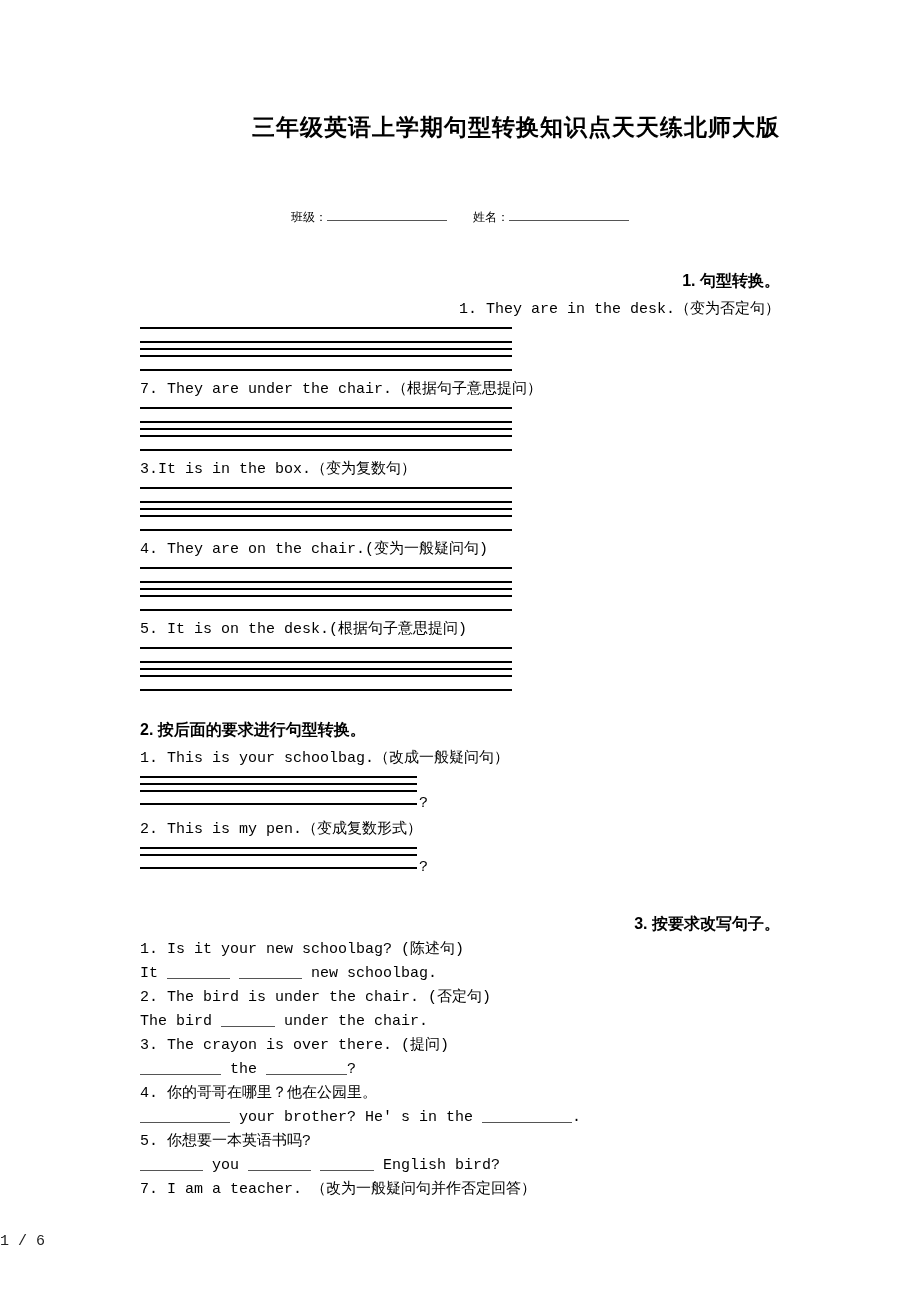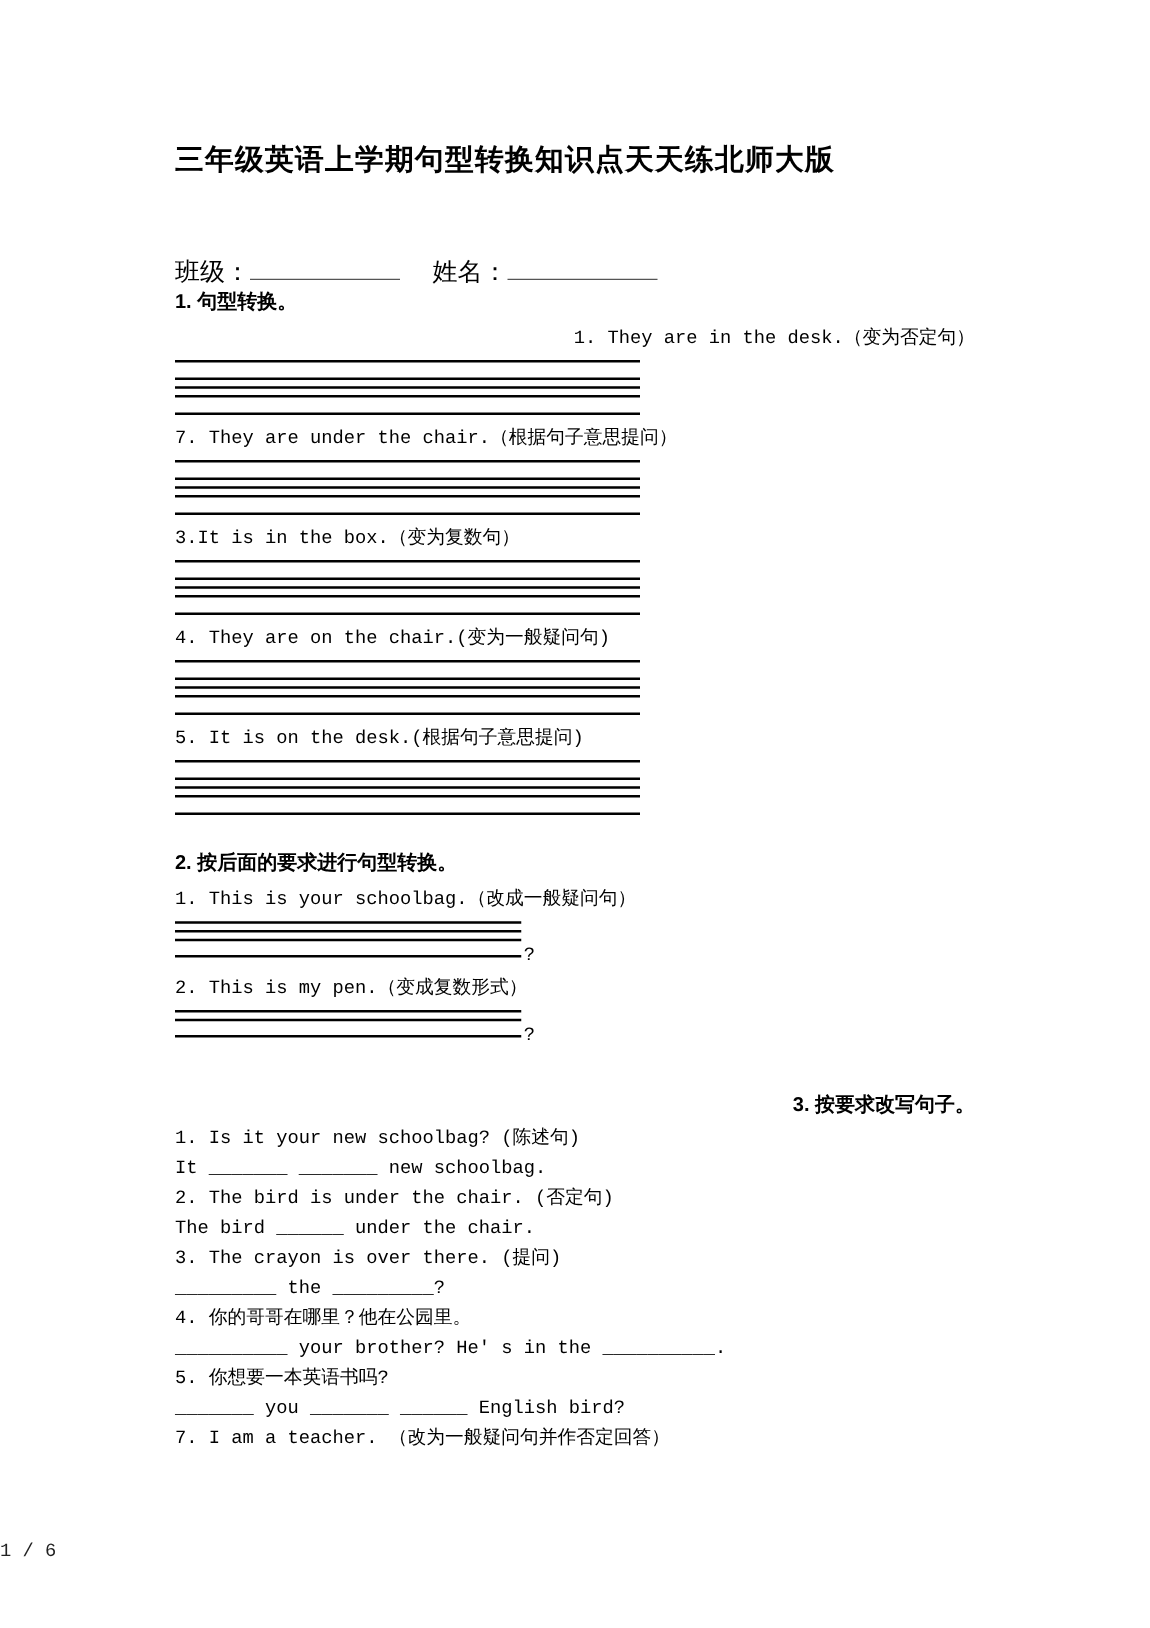--- a/index.html
+++ b/index.html
@@ -11,48 +11,49 @@
     background: #ffffff;
     box-sizing: border-box;
     padding: 112px 140px 0 140px;
     color: #000000;
     font-family: "Liberation Mono", "DejaVu Sans Mono", monospace;
     font-size: 15px;
     overflow: hidden;
   }
   .title {
     margin: 0;
-    text-align: left;
+    text-align: right;
     font-family: "Liberation Sans", "DejaVu Sans", sans-serif;
     font-weight: bold;
     font-size: 23px;
     line-height: 30px;
     letter-spacing: 1px;
   }
   .id-row {
     margin-top: 62px;
-    font-size: 20px;
+    text-align: center;
+    font-size: 12px;
     white-space: nowrap;
   }
   .blank {
     display: inline-block;
     width: 120px;
     height: 16px;
     border-bottom: 1px solid #555;
     vertical-align: baseline;
   }
   .id-gap { display: inline-block; width: 26px; }
 
   .sec-head {
     font-family: "Liberation Sans", "DejaVu Sans", sans-serif;
     font-weight: bold;
     font-size: 16px;
     line-height: 21px;
   }
-  .sec1-head { }
+  .sec1-head { margin-top: 44px; text-align: right; }
   .item { margin-top: 9px; line-height: 20px; }
   .item.right { text-align: right; }
 
   .lines { margin-top: 7px; width: 372px; }
   .ln { height: 0; border-top: 2px solid #000; width: 100%; }
   .g-big   { margin-top: 12px; }
   .g-small { margin-top: 5px; }
 
   .sec2-head { margin-top: 28px; text-align: left; }
   .lines2 { margin-top: 7px; width: 420px; }

